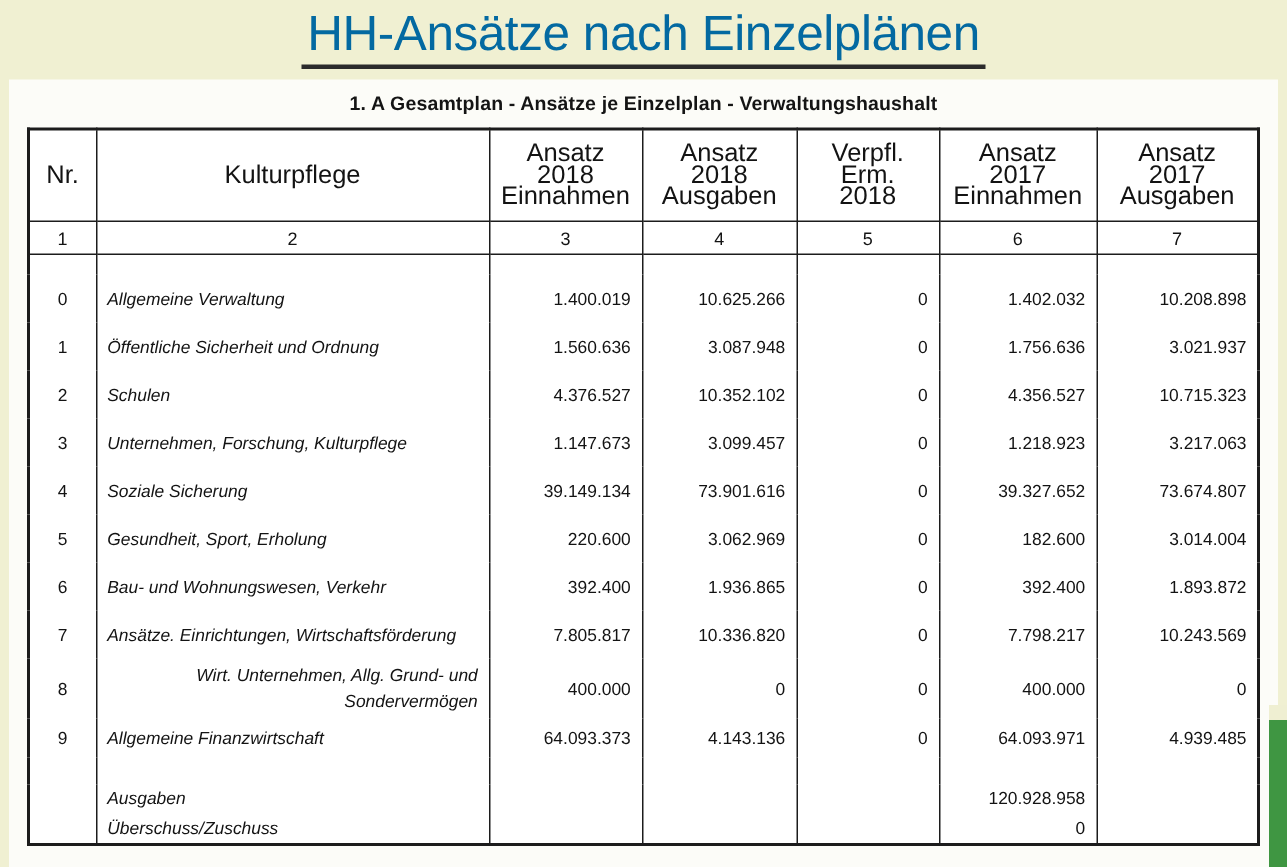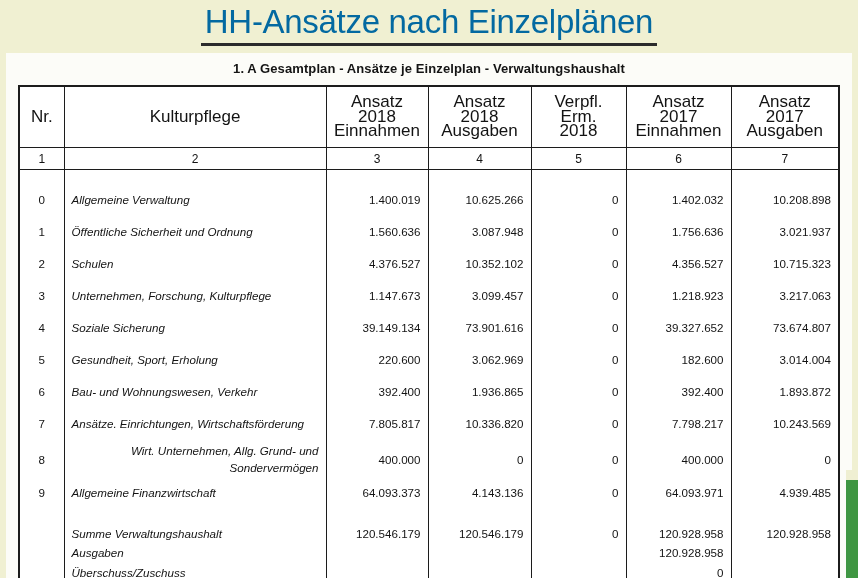--- a/index.html
+++ b/index.html
@@ -353,29 +353,20 @@
           <tr class="gap">
             <td></td>
             <td></td>
             <td></td>
             <td></td>
             <td></td>
             <td></td>
             <td></td>
           </tr>
 
-          <tr class="sum">
-            <td class="c-nr"></td>
-            <td class="c-desc">Summe Verwaltungshaushalt</td>
-            <td class="c-num">120.546.179</td>
-            <td class="c-num">120.546.179</td>
-            <td class="c-num">0</td>
-            <td class="c-num">120.928.958</td>
-            <td class="c-num">120.928.958</td>
-          </tr>
 
           <tr class="sum2">
             <td class="c-nr"></td>
             <td class="c-desc">Ausgaben</td>
             <td class="c-num"></td>
             <td class="c-num"></td>
             <td class="c-num"></td>
             <td class="c-num">120.928.958</td>
             <td class="c-num"></td>
           </tr>

